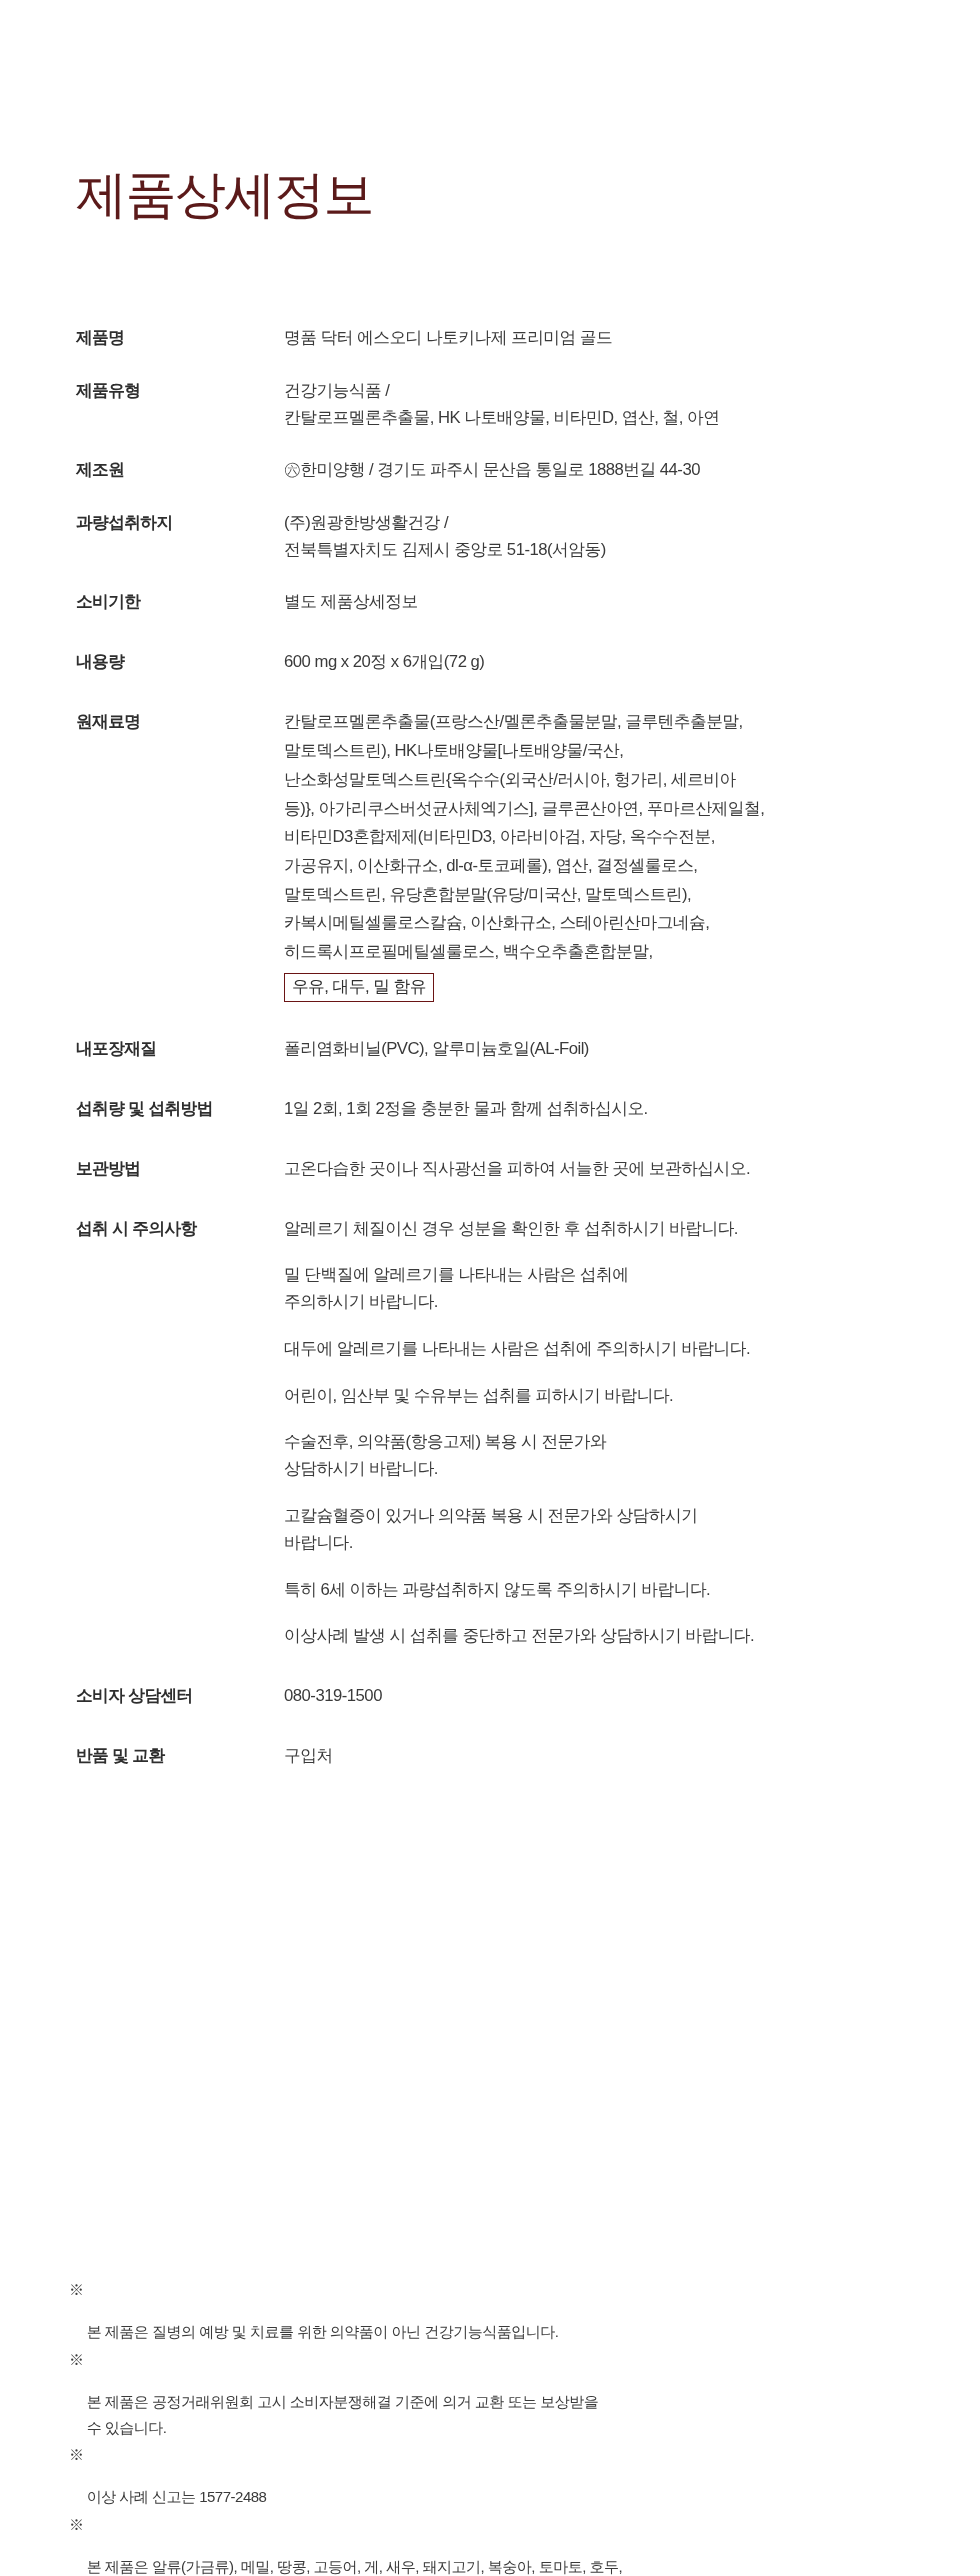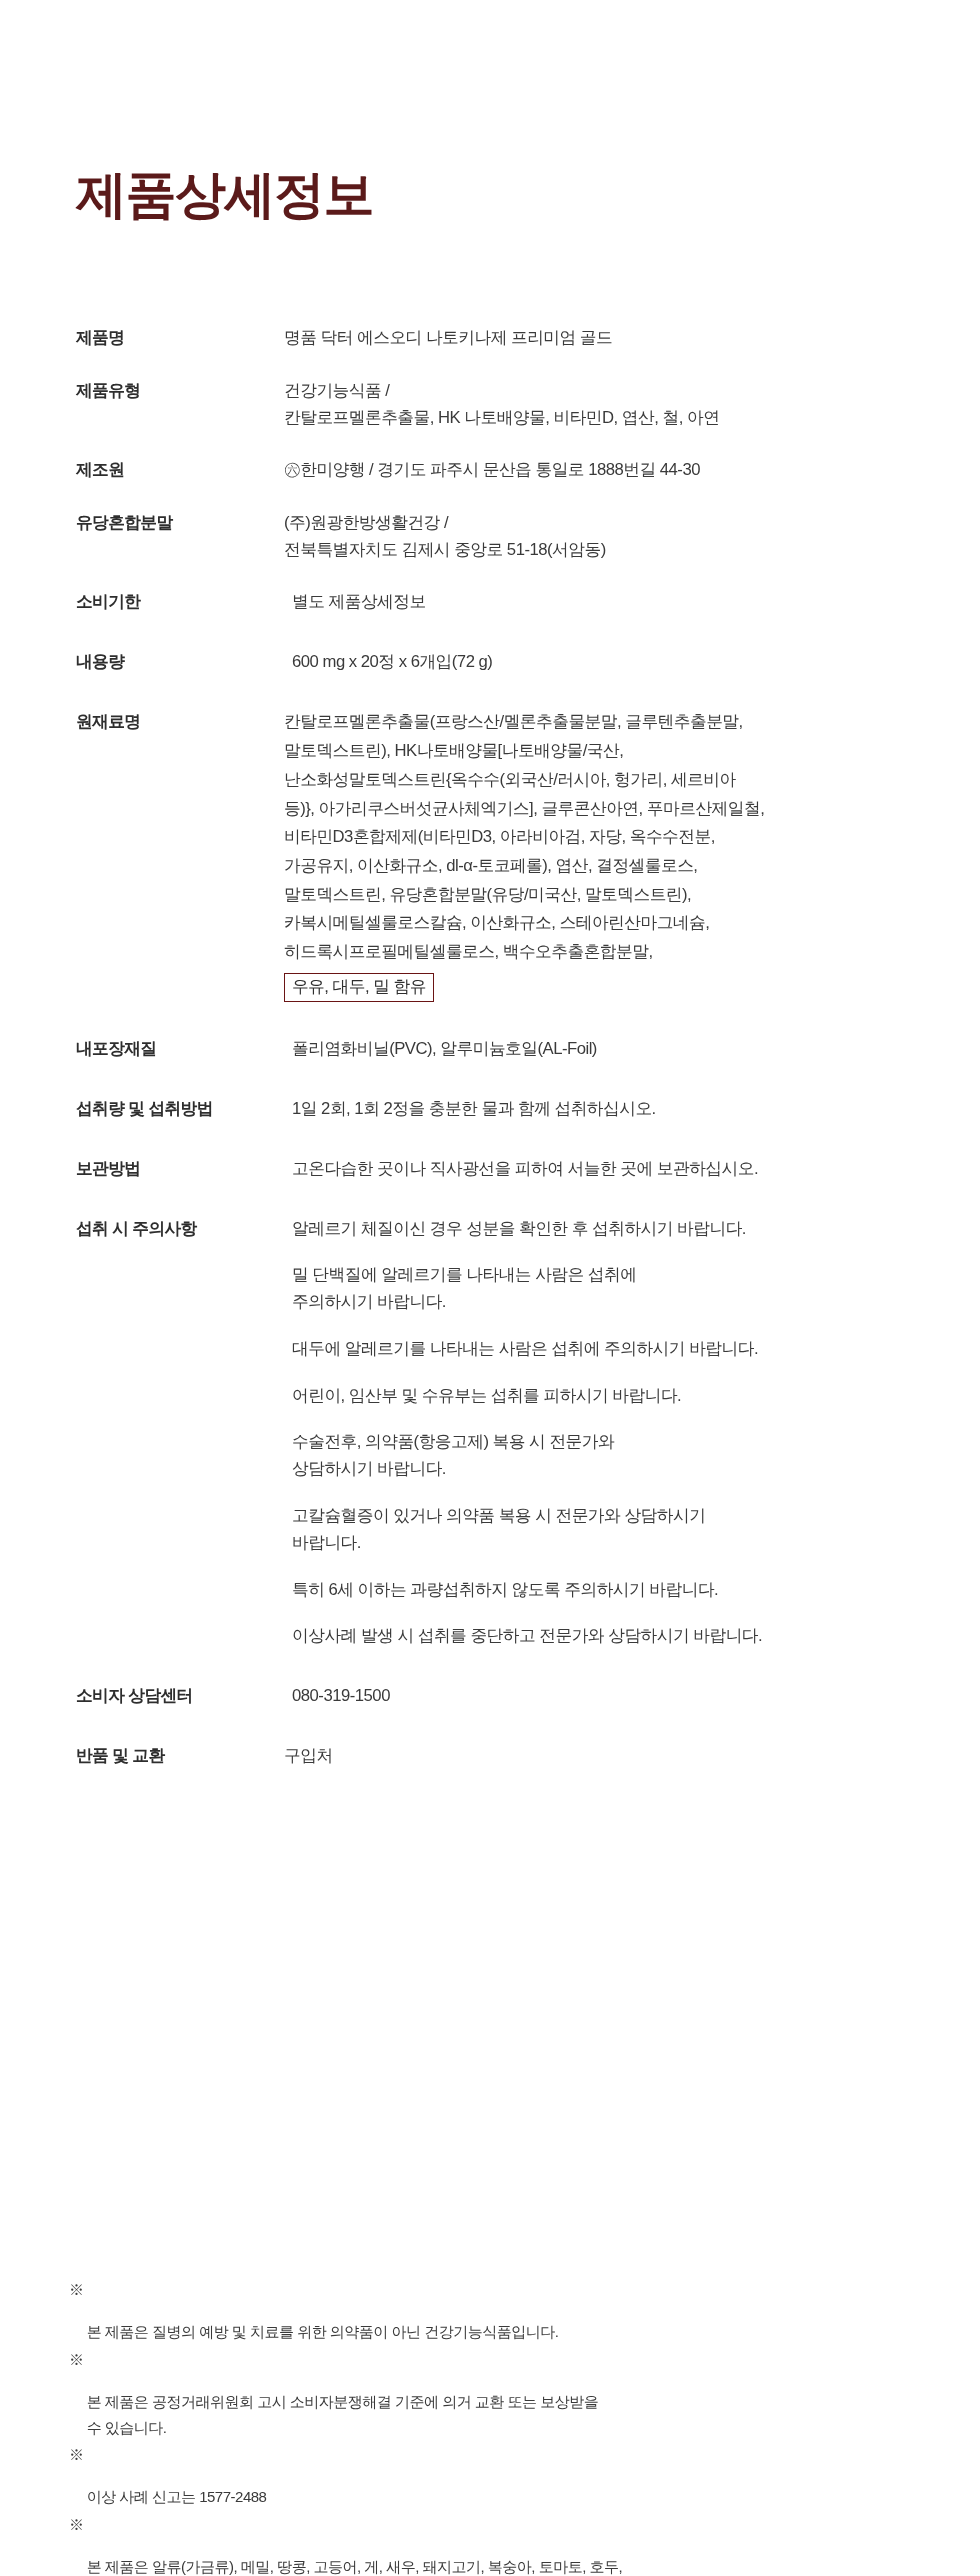--- a/index.html
+++ b/index.html
@@ -19,21 +19,21 @@
     width: 981px;
     min-height: 2576px;
     position: relative;
     padding: 0;
   }
   .title {
     position: absolute;
     left: 76px;
     top: 127px;
     font-size: 51px;
-    font-weight: bold;
+    font-weight: normal;
     letter-spacing: -1.5px;
     color: #5b1a1a;
   }
   .content {
     position: absolute;
     left: 76px;
     top: 324px;
     width: 833px;
   }
   .row {
@@ -52,21 +52,21 @@
     padding-top: 1px;
   }
   .row .value {
     flex: 1 1 auto;
     font-size: 16.7px;
     color: #3a3a3a;
     line-height: 1.62;
     letter-spacing: -0.5px;
   }
   .value .line { display: block; }
-  .row.wide { margin-bottom: 33px; gap: 8px; }
+  .row.wide { margin-bottom: 33px; }
   .row.ingredients { margin-bottom: 33px; }
   .row.ingredients .value { line-height: 1.72; }
   .allergen {
     display: inline-block;
     margin-top: 5.9px;
     padding: 2.9px 6.9px 3.9px 6.9px;
     border: 1.6px solid #6a1414;
     color: #2e2e2e;
     font-size: 16.7px;
     line-height: 1.2;
@@ -122,21 +122,21 @@
     </div>
 
     <div class="row">
       <div class="label">제조원</div>
       <div class="value">
         <span class="line">㊅한미양행 / 경기도 파주시 문산읍 통일로 1888번길 44-30</span>
       </div>
     </div>
 
     <div class="row">
-      <div class="label">유당혼합분말</div>
+      <div class="label">과량섭취하지</div>
       <div class="value">
         <span class="line">(주)원광한방생활건강 /</span>
         <span class="line">전북특별자치도 김제시 중앙로 51-18(서암동)</span>
       </div>
     </div>
 
     <div class="row wide">
       <div class="label">소비기한</div>
       <div class="value">
         <span class="line">별도 제품상세정보</span>

